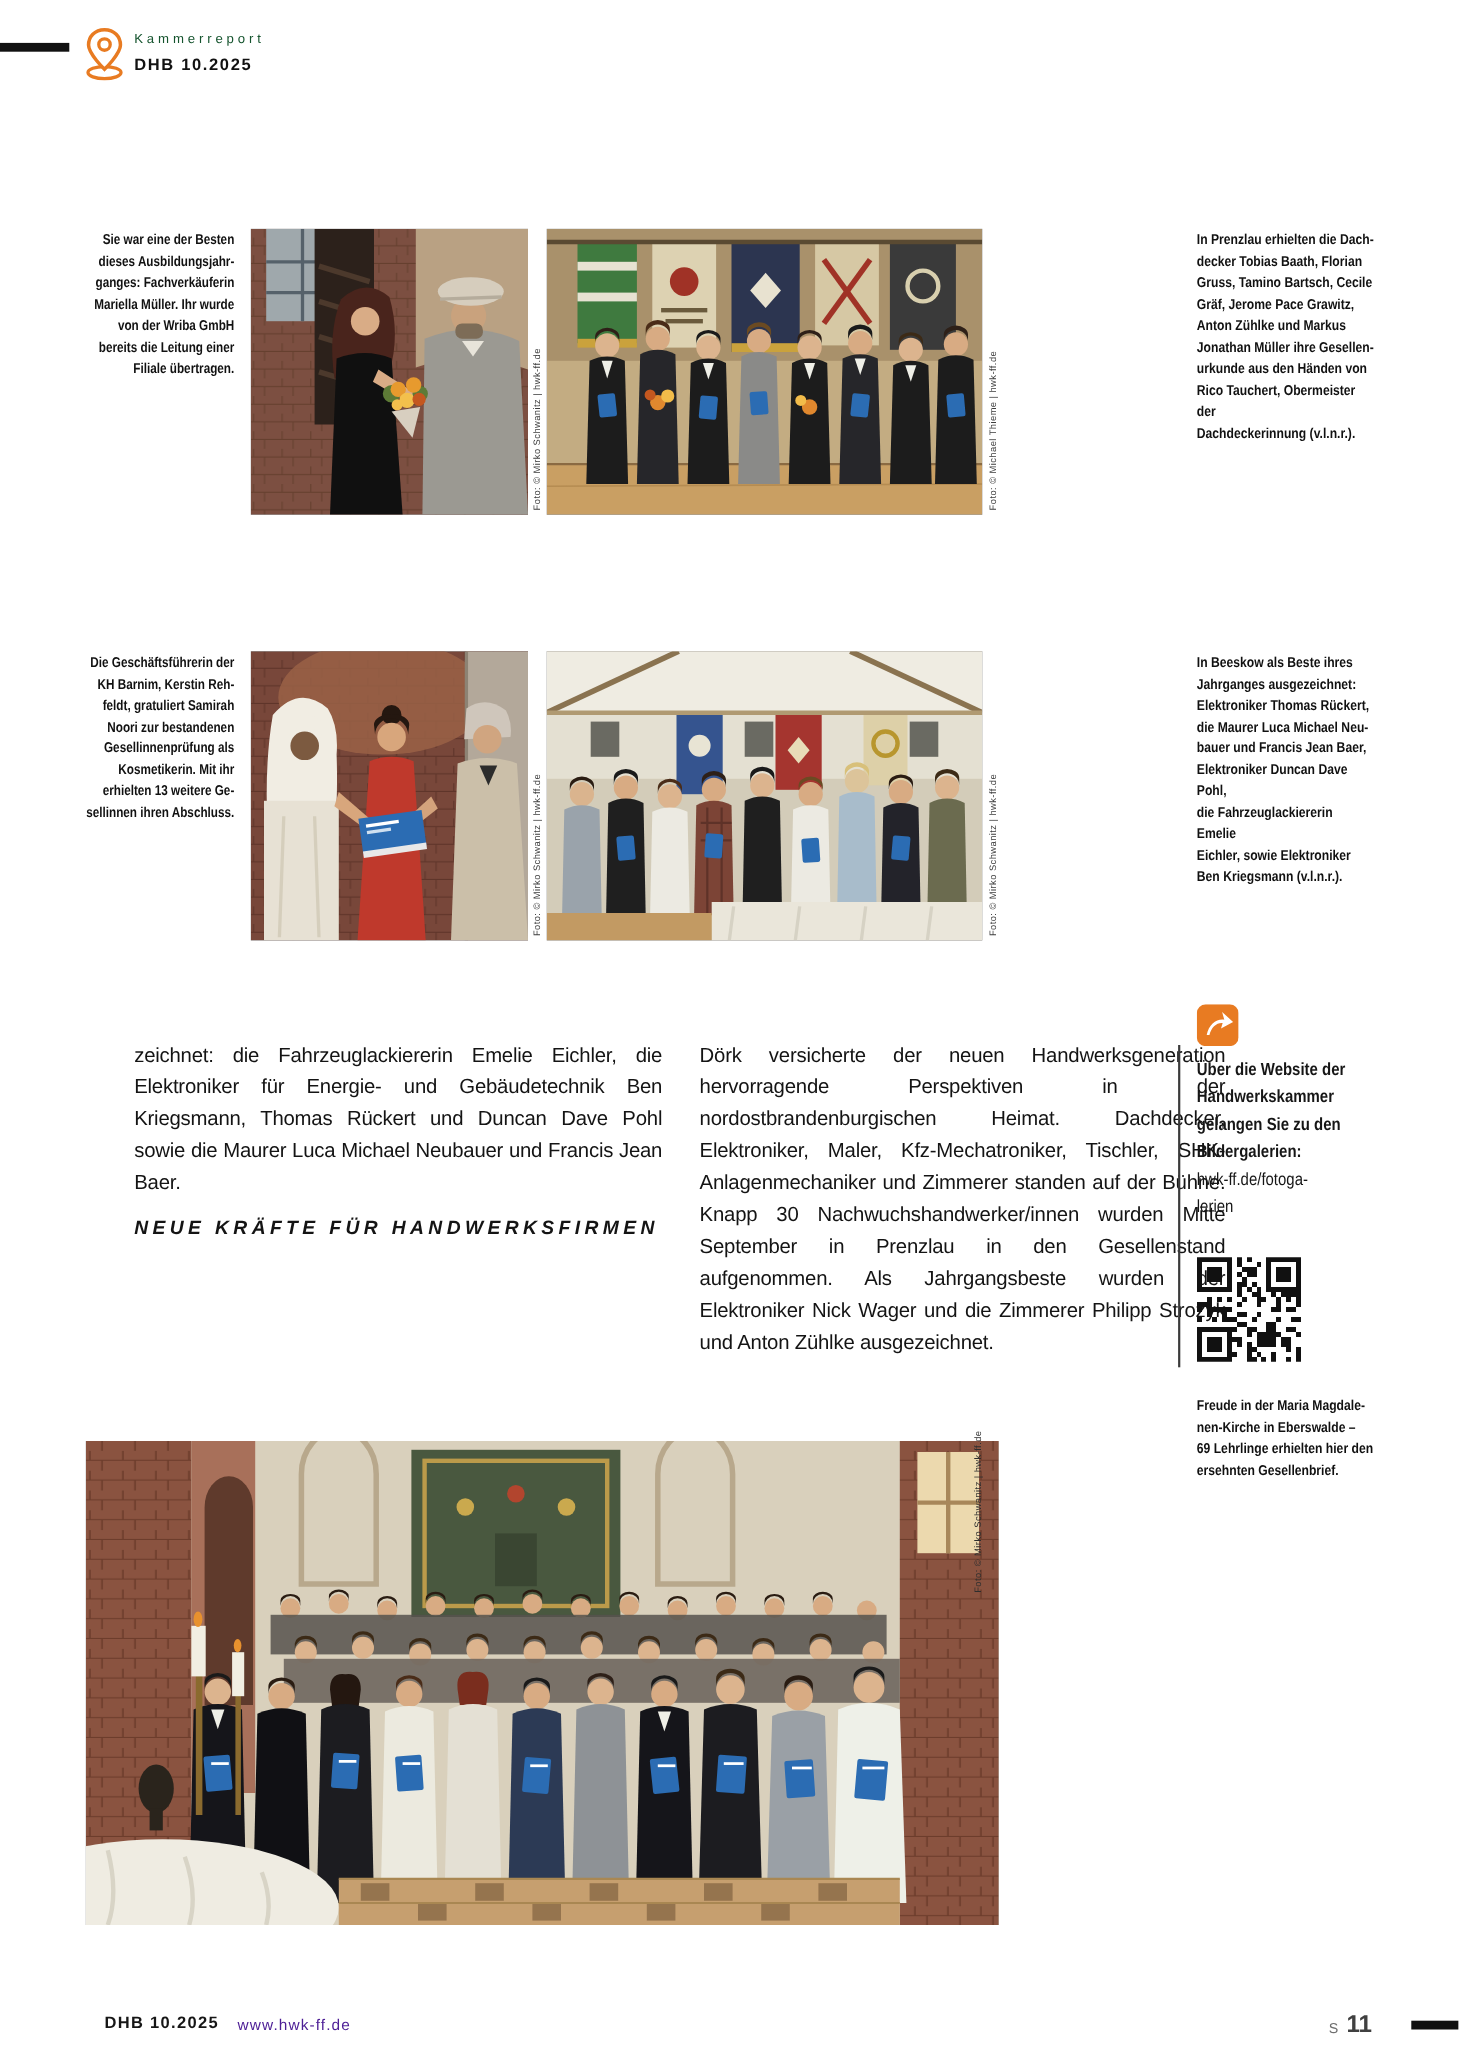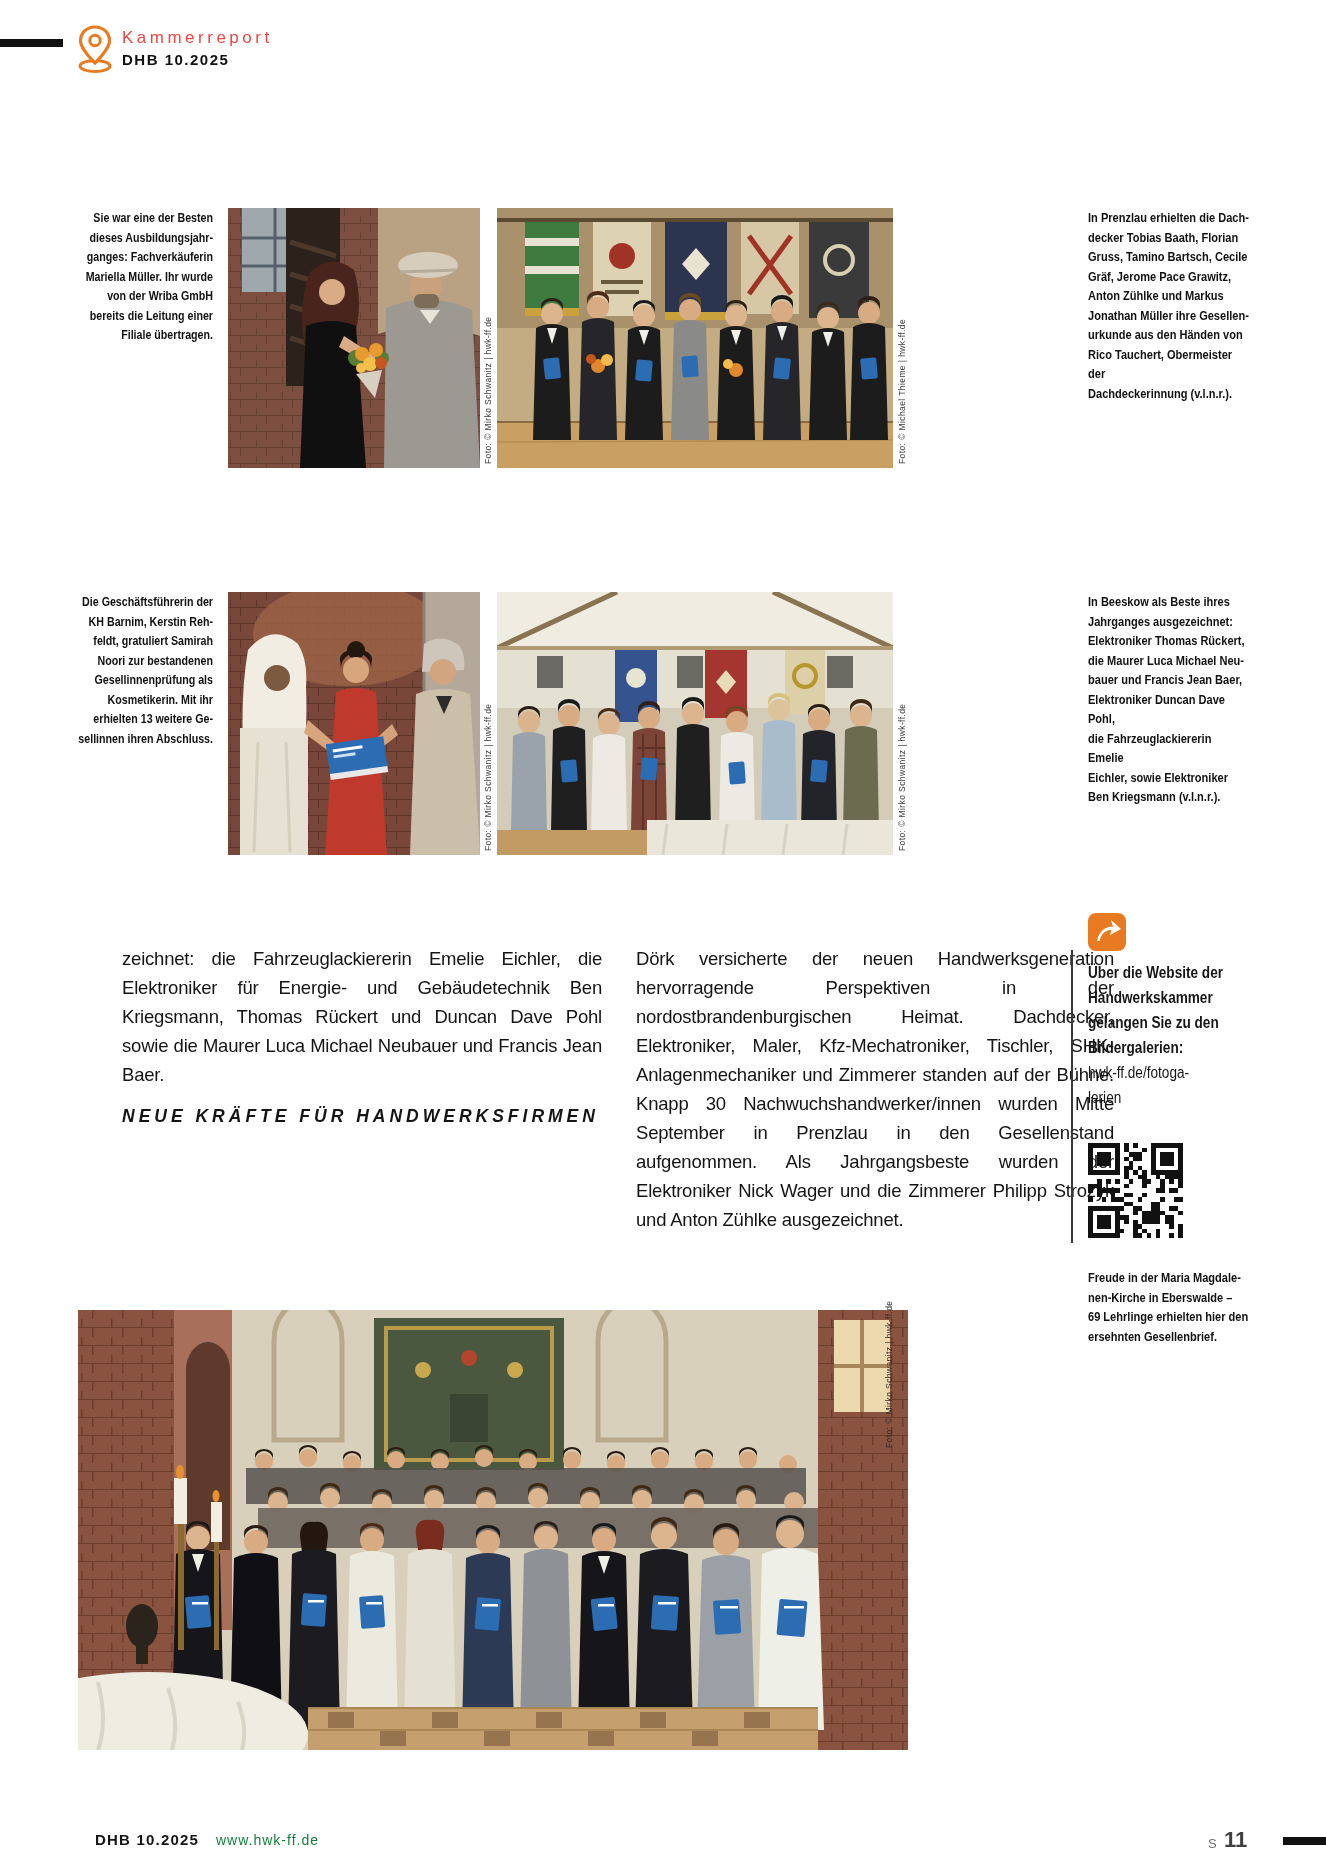--- a/index.html
+++ b/index.html
@@ -2,21 +2,21 @@
 <html><head>
 <meta charset="utf-8">
 <style>
   html,body{margin:0;padding:0;background:#ffffff;}
   body{width:1326px;height:1875px;position:relative;overflow:hidden;
        font-family:"Liberation Sans", sans-serif;color:#161616;}
   .abs{position:absolute;}
   .pre{white-space:pre-line;}
   
   .top-rule{left:0;top:39px;width:63px;height:8px;background:#111;}
-  .kicker{left:122px;top:28px;font-size:17px;letter-spacing:3.5px;color:#ef4444;}
+  .kicker{left:122px;top:28px;font-size:12px;letter-spacing:3.5px;color:#14532d;}
   .issue{left:122px;top:51px;font-size:15px;font-weight:bold;letter-spacing:1.5px;color:#111;}
   
   .cap{font-size:13px;font-weight:bold;line-height:19.5px;color:#111;}
   .cap-left{text-align:right;transform:scaleX(.82);transform-origin:100% 0;}
   .cap-right{text-align:left;transform:scaleX(.85);transform-origin:0 0;}
   
   .photo{position:absolute;overflow:hidden;background:#888;}
   .photo svg{display:block;}
   
   .vcredit{position:absolute;white-space:nowrap;font-size:8.5px;letter-spacing:.4px;color:#3c3c3c;
@@ -24,21 +24,21 @@
   
   .bodycol{font-size:18.5px;line-height:29px;text-align:justify;letter-spacing:-0.2px;color:#141414;}
   .bodycol p{margin:0 0 13px 0;}
   .art-heading{font-size:17.5px;font-weight:bold;letter-spacing:4px;margin:2px 0 9px 0;text-align:left;font-style:italic;}
   .col-divider{left:1071px;top:950px;width:2px;height:293px;background:#3a3a3a;}
   
   .sidebar-lead{font-size:16px;font-weight:bold;line-height:25px;transform:scaleX(.85);transform-origin:0 0;}
   .sidebar-link{font-size:16px;font-weight:normal;line-height:25px;transform:scaleX(.85);transform-origin:0 0;}
   
   .f-issue{left:95px;top:1831px;font-size:15px;font-weight:bold;letter-spacing:1.2px;}
-  .f-site{left:216px;top:1832px;font-size:14px;letter-spacing:1px;color:#15803d;}
+  .f-site{left:216px;top:1832px;font-size:14px;letter-spacing:1px;color:#4c1d95;}
   .f-s{left:1208px;top:1836px;font-size:13px;color:#6f6f6f;}
   .f-no{left:1224px;top:1827px;font-size:22px;font-weight:bold;color:#404040;}
   .f-rule{left:1283px;top:1837px;width:43px;height:8px;background:#111;}
 </style>
 </head>
 <body>
 
 <div class="abs top-rule"></div>
 <div class="abs" style="left:76px;top:24px;width:40px;height:50px;">
   <svg width="40" height="50" viewBox="0 0 40 50">

